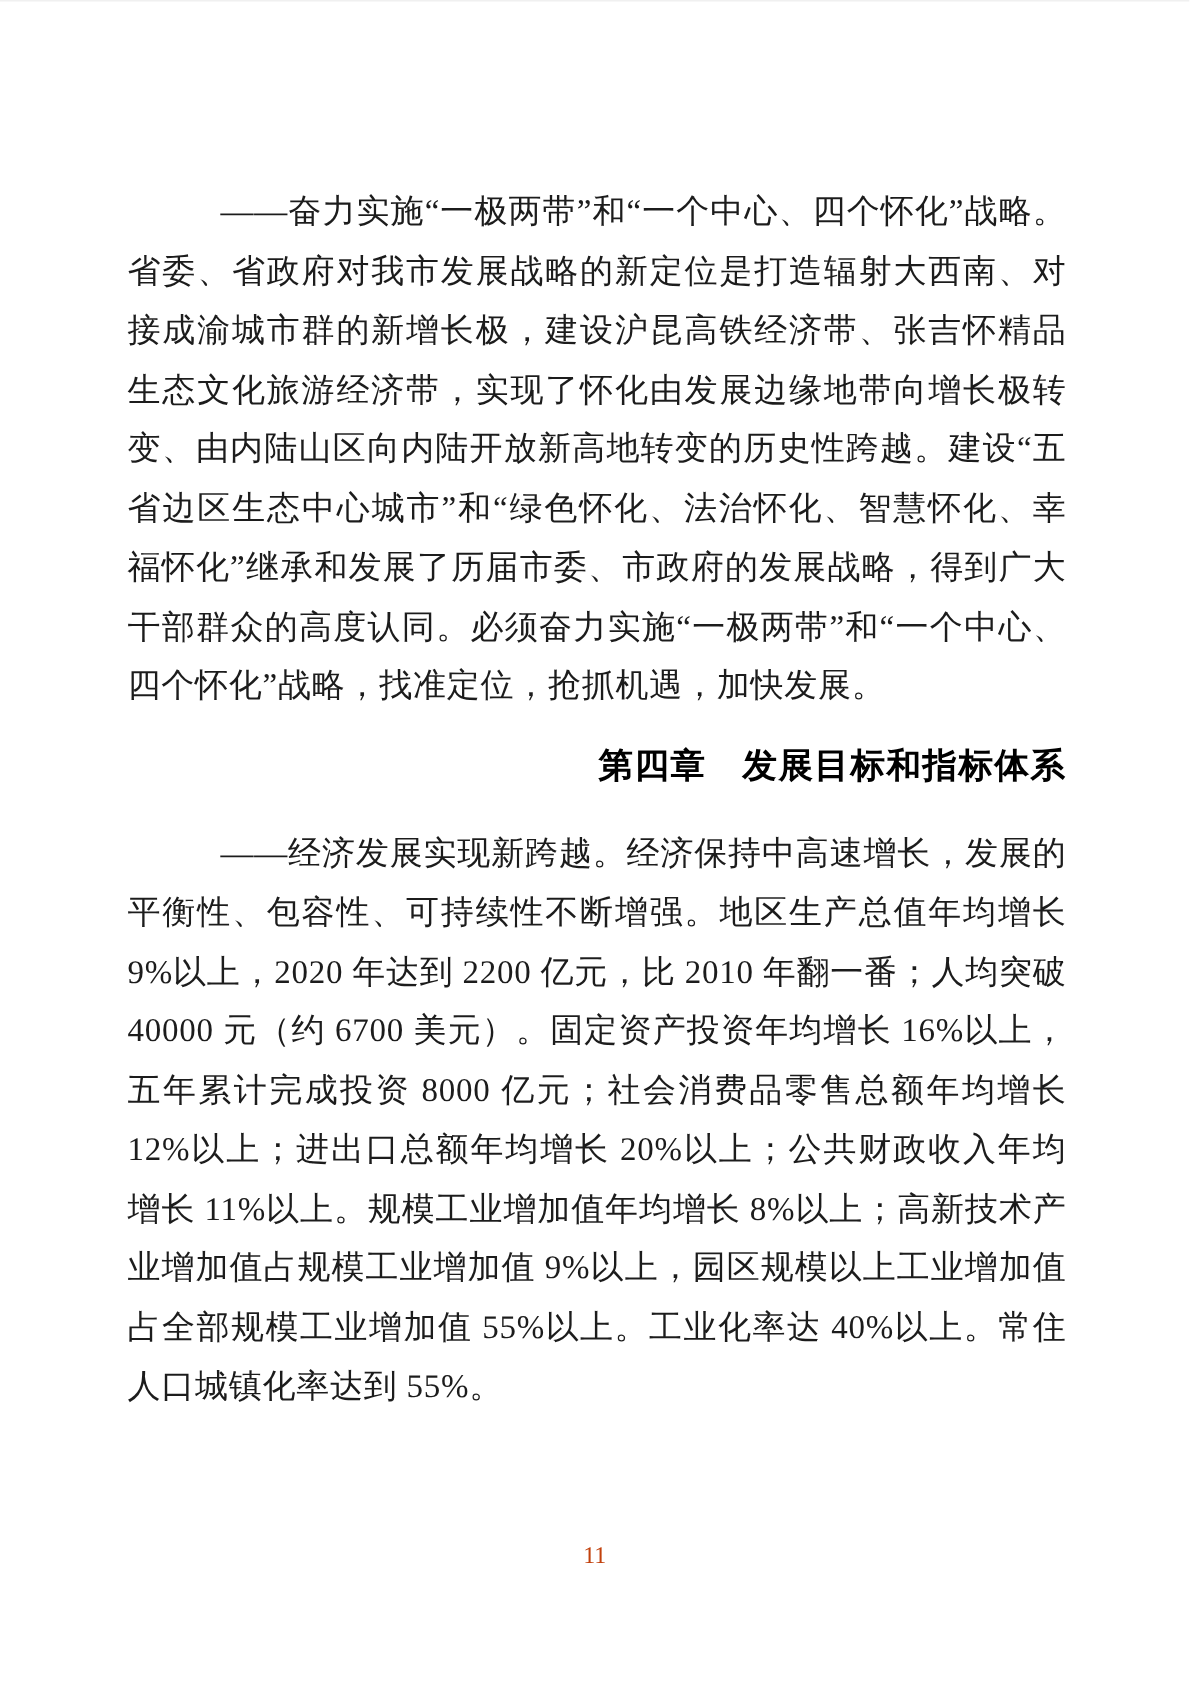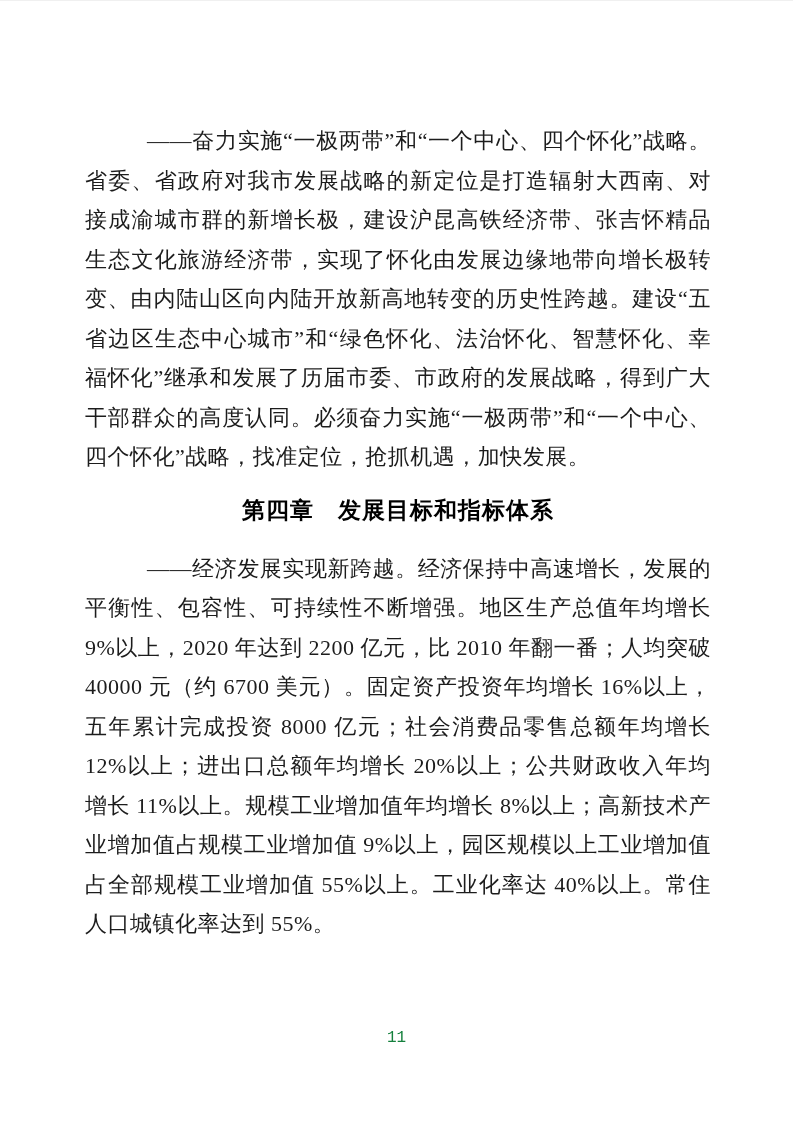--- a/index.html
+++ b/index.html
@@ -32,39 +32,38 @@
   p.para {
     margin: 0;
     padding: 0;
     text-indent: 62px;
   }
   .chapter-heading {
     font-family: "Liberation Sans", "DejaVu Sans", sans-serif;
     font-weight: bold;
     font-size: 23px;
     line-height: 36px;
-    text-align: center;
+    text-align: right;
     text-indent: 0;
     letter-spacing: 1px;
     color: #000000;
     margin: 15px 0 21px 0;
   }
   .lead-bold {
     font-weight: bold;
   }
   .page-number-footer {
     position: absolute;
     top: 1026px;
     left: 0;
     right: 0;
     text-align: center;
     font-size: 16px;
     line-height: 22px;
-    color: #15803d;
-    font-family: Liberation Mono, monospace;
+    color: #c2410c;
   }
 </style>
 </head>
 <body>
 
 <div class="page">
 
   <div class="text-block">
 
     <p class="para">——奋力实施“一极两带”和“一个中心、四个怀化”战略。省委、省政府对我市发展战略的新定位是打造辐射大西南、对接成渝城市群的新增长极，建设沪昆高铁经济带、张吉怀精品生态文化旅游经济带，实现了怀化由发展边缘地带向增长极转变、由内陆山区向内陆开放新高地转变的历史性跨越。建设“五省边区生态中心城市”和“绿色怀化、法治怀化、智慧怀化、幸福怀化”继承和发展了历届市委、市政府的发展战略，得到广大干部群众的高度认同。必须奋力实施“一极两带”和“一个中心、四个怀化”战略，找准定位，抢抓机遇，加快发展。</p>

